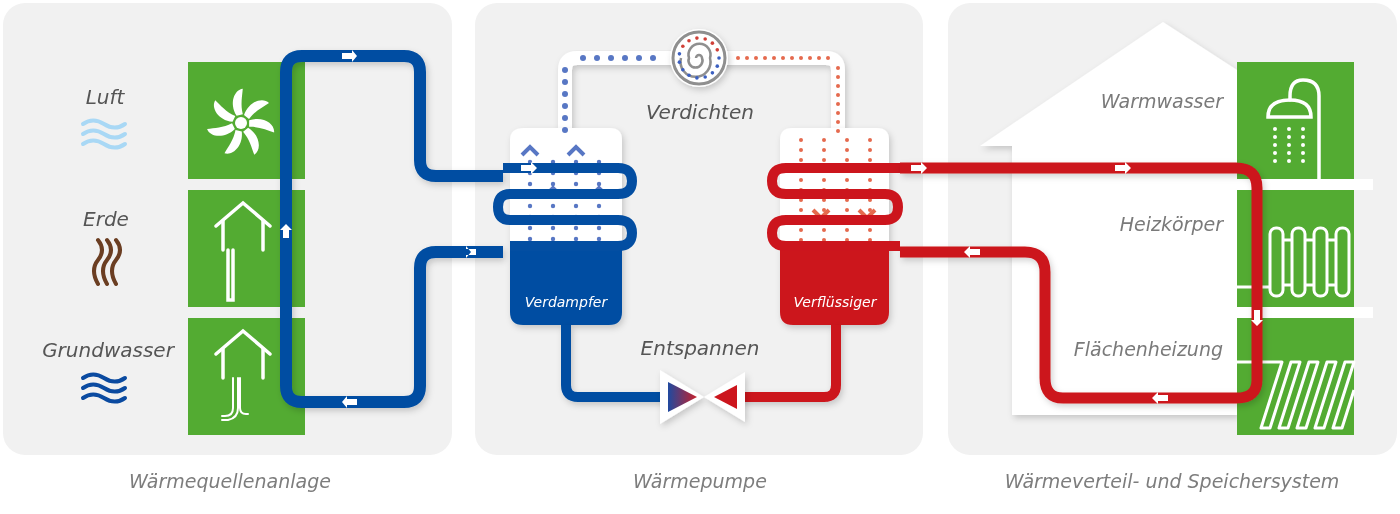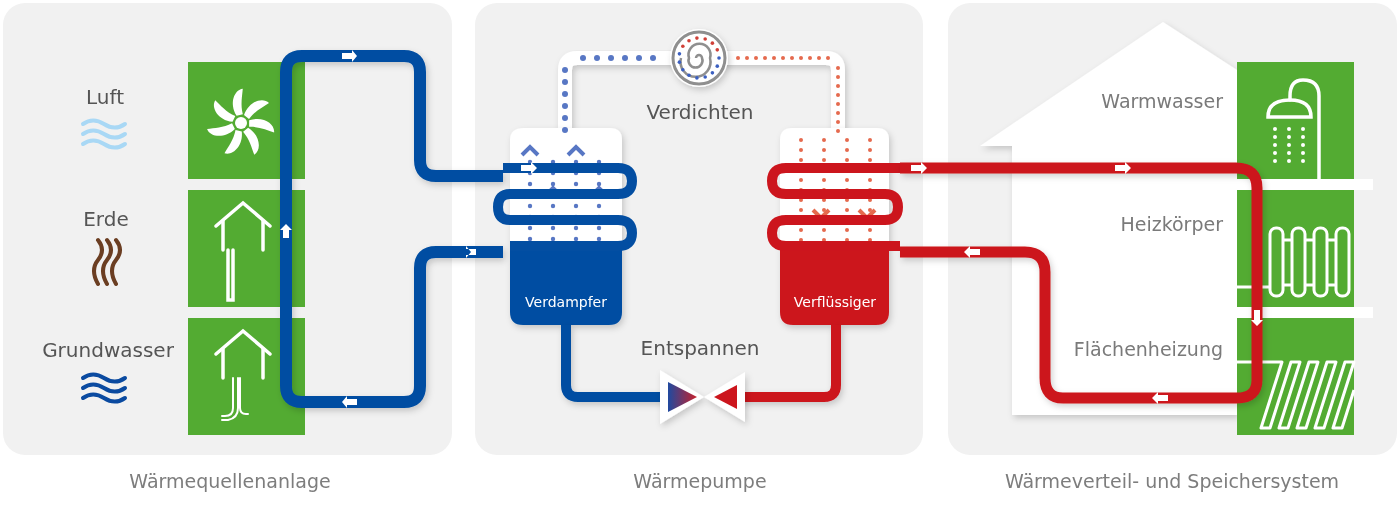--- a/index.html
+++ b/index.html
@@ -1,17 +1,17 @@
 <!DOCTYPE html>
 <html><head>
 <meta charset="utf-8">
 <style>
   html, body { margin:0; padding:0; background:#ffffff; }
   body { width:1400px; height:514px; overflow:hidden; font-family:"DejaVu Sans", sans-serif; }
-  #stage { position:relative; width:1400px; height:446px; }
+  #stage { position:relative; width:1400px; height:446px;font-style:italic; }
   svg { position:absolute; left:0; top:0; }
   .lbl { font-family:"DejaVu Sans", sans-serif; fill:#555555; }
   .lbl-grey { font-family:"DejaVu Sans", sans-serif; fill:#7a7a7a; }
   .lbl-white { font-family:"DejaVu Sans", sans-serif; fill:#ffffff; }
   .caption { font-family:"DejaVu Sans", sans-serif; fill:#7d7d7d; }
 </style>
 </head>
 <body>
 
 <div id="stage">

